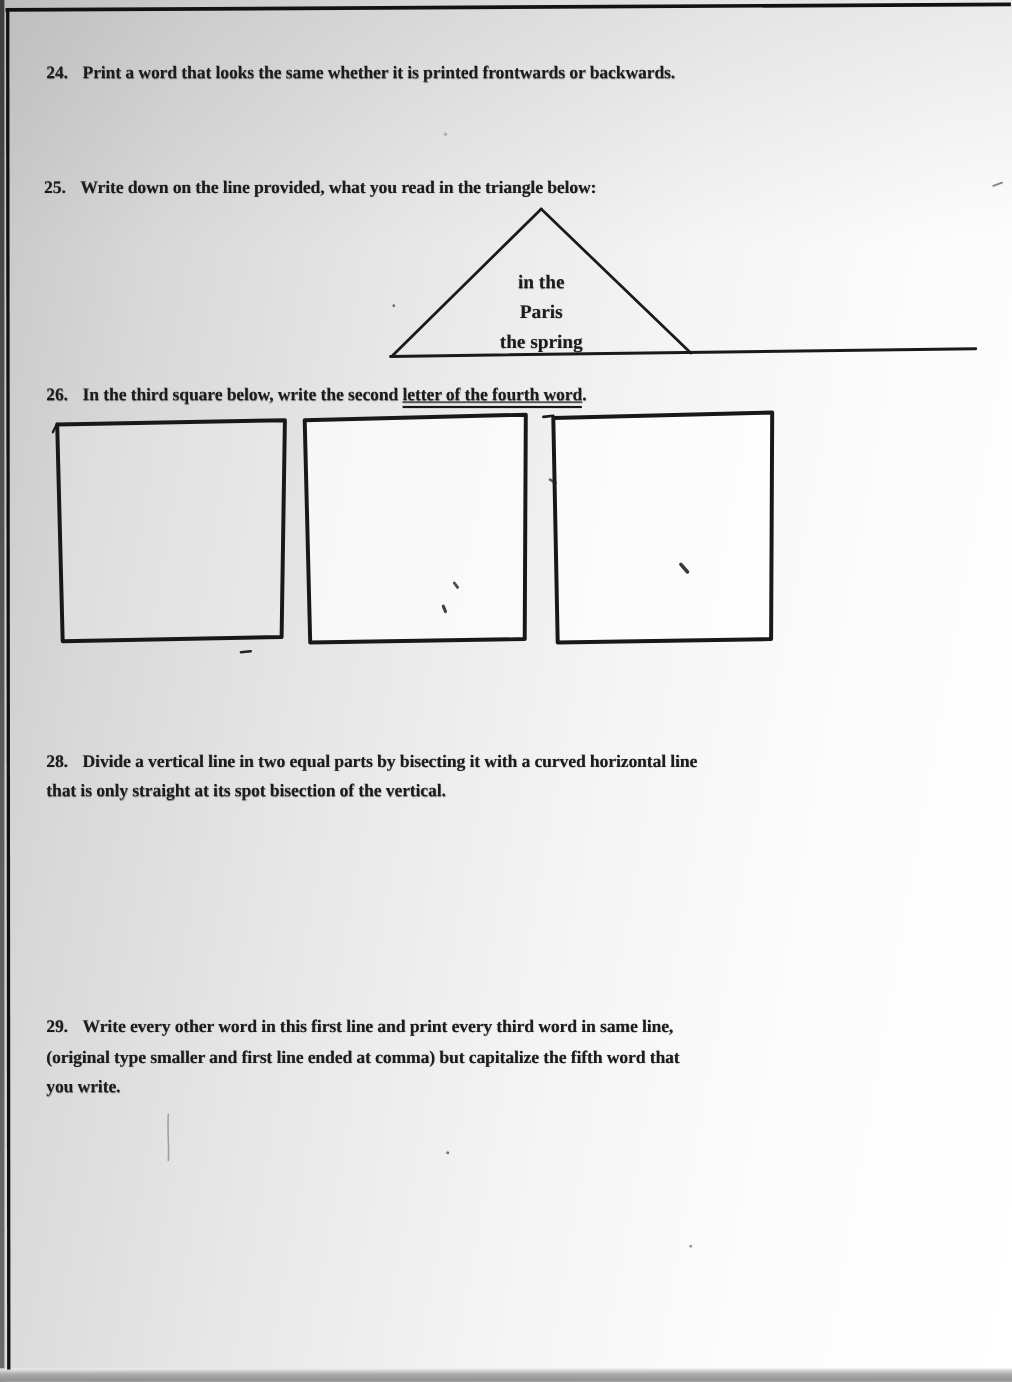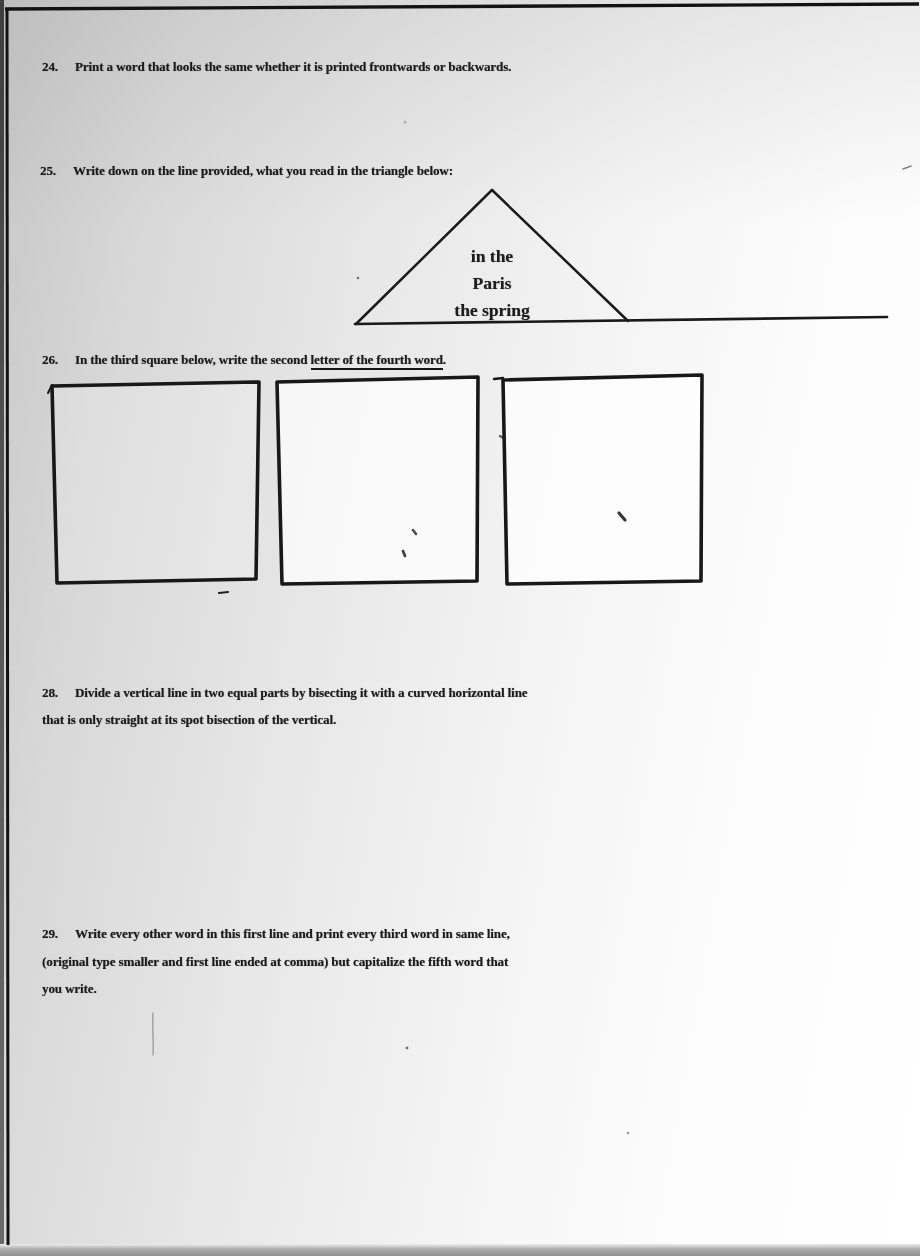--- a/index.html
+++ b/index.html
@@ -17,31 +17,31 @@
     position:absolute;left:0;top:0;width:4px;height:100%;
     background:linear-gradient(to bottom,#3e3e3e,#5d5d5d 60%,#6a6a6a);
   }
   .edge-bottom{
     position:absolute;left:0;bottom:0;width:100%;height:12px;
     background:linear-gradient(to bottom,#ededed,#aaaaaa 45%,#8f8f8f);
   }
   svg.overlay{position:absolute;left:0;top:0;}
   .q{
     position:absolute;
-    font-size:13px;
+    font-size:16px;
     font-weight:700;
     letter-spacing:-0.1px;
     line-height:26px;
     text-shadow:0.3px 0.4px 0.8px rgba(25,25,25,0.55);
     white-space:nowrap;
   }
   .q .line{white-space:nowrap;}
   .q .num{display:inline-block;width:33px;}
   .q .cont{}
-  .ul{border-bottom:2.2px solid #161616;padding-bottom:1px;}
+  .ul{border-bottom:2.2px solid #161616;padding-bottom:1px;text-decoration:underline;}
   .tri-text{
     position:absolute;
     left:392px;top:243px;width:200px;
     text-align:center;
     font-size:17.5px;font-weight:700;
     line-height:27px;
     text-shadow:0.3px 0.4px 0.8px rgba(25,25,25,0.5);
   }
 </style>
 </head>

